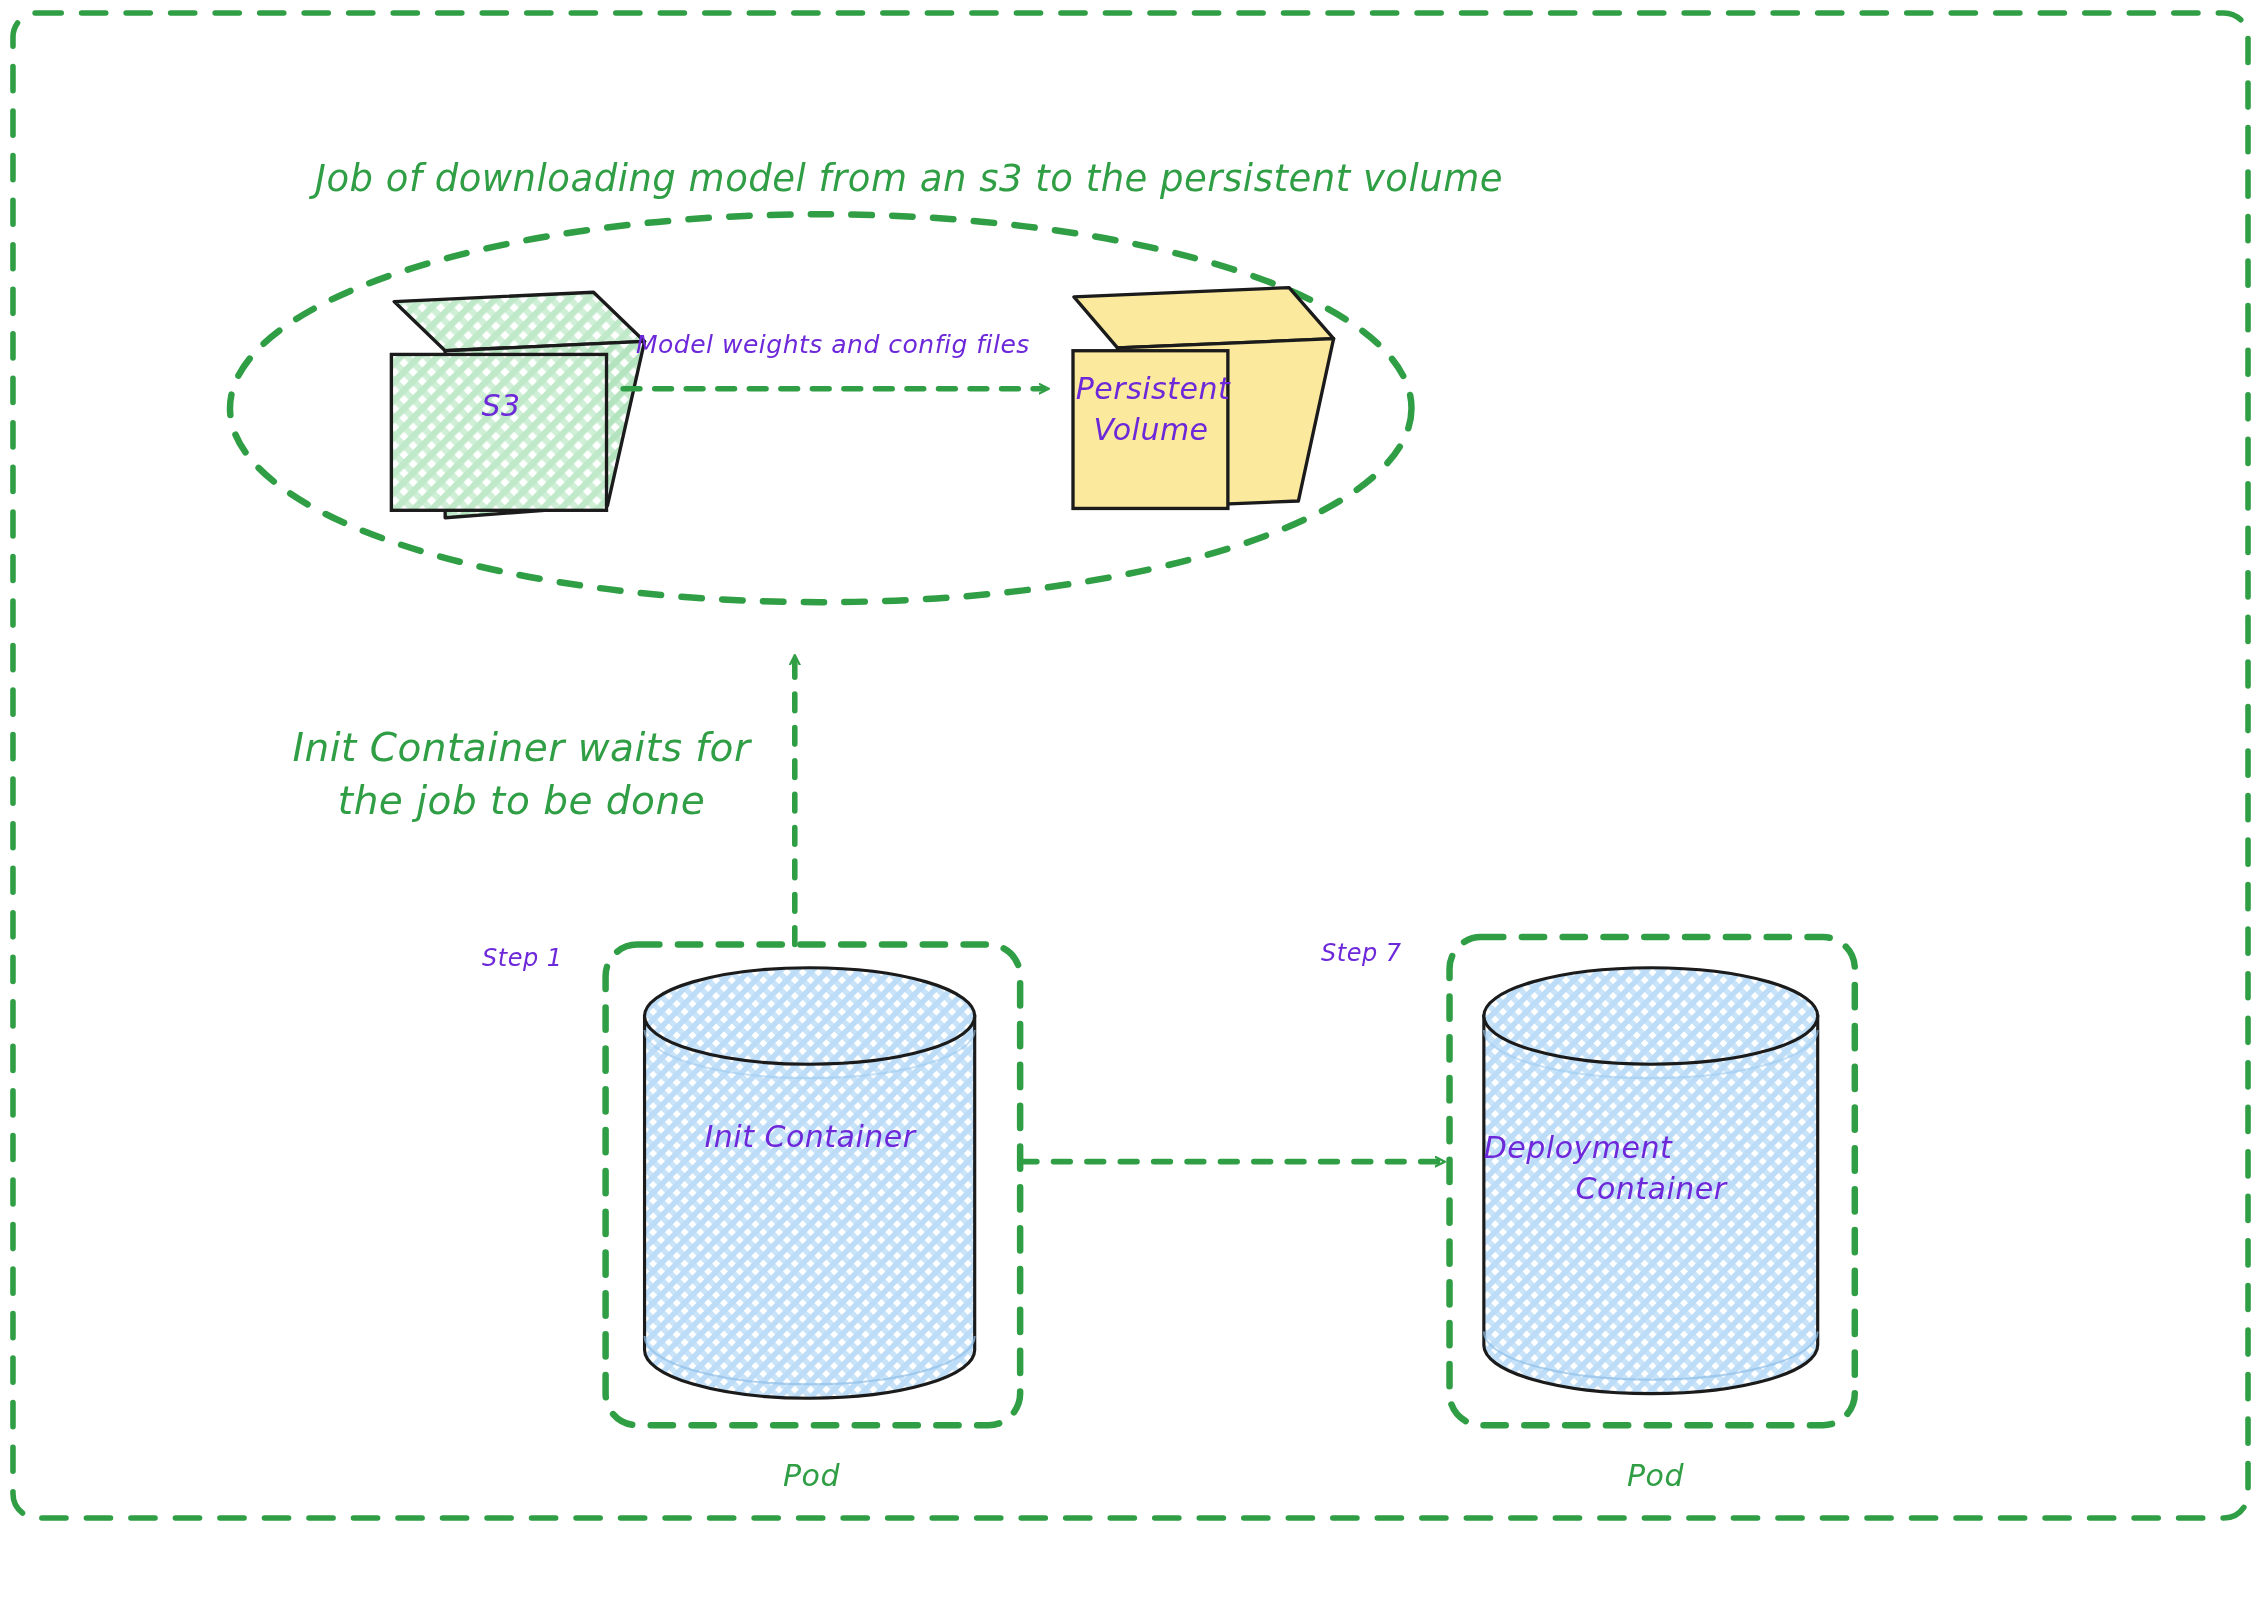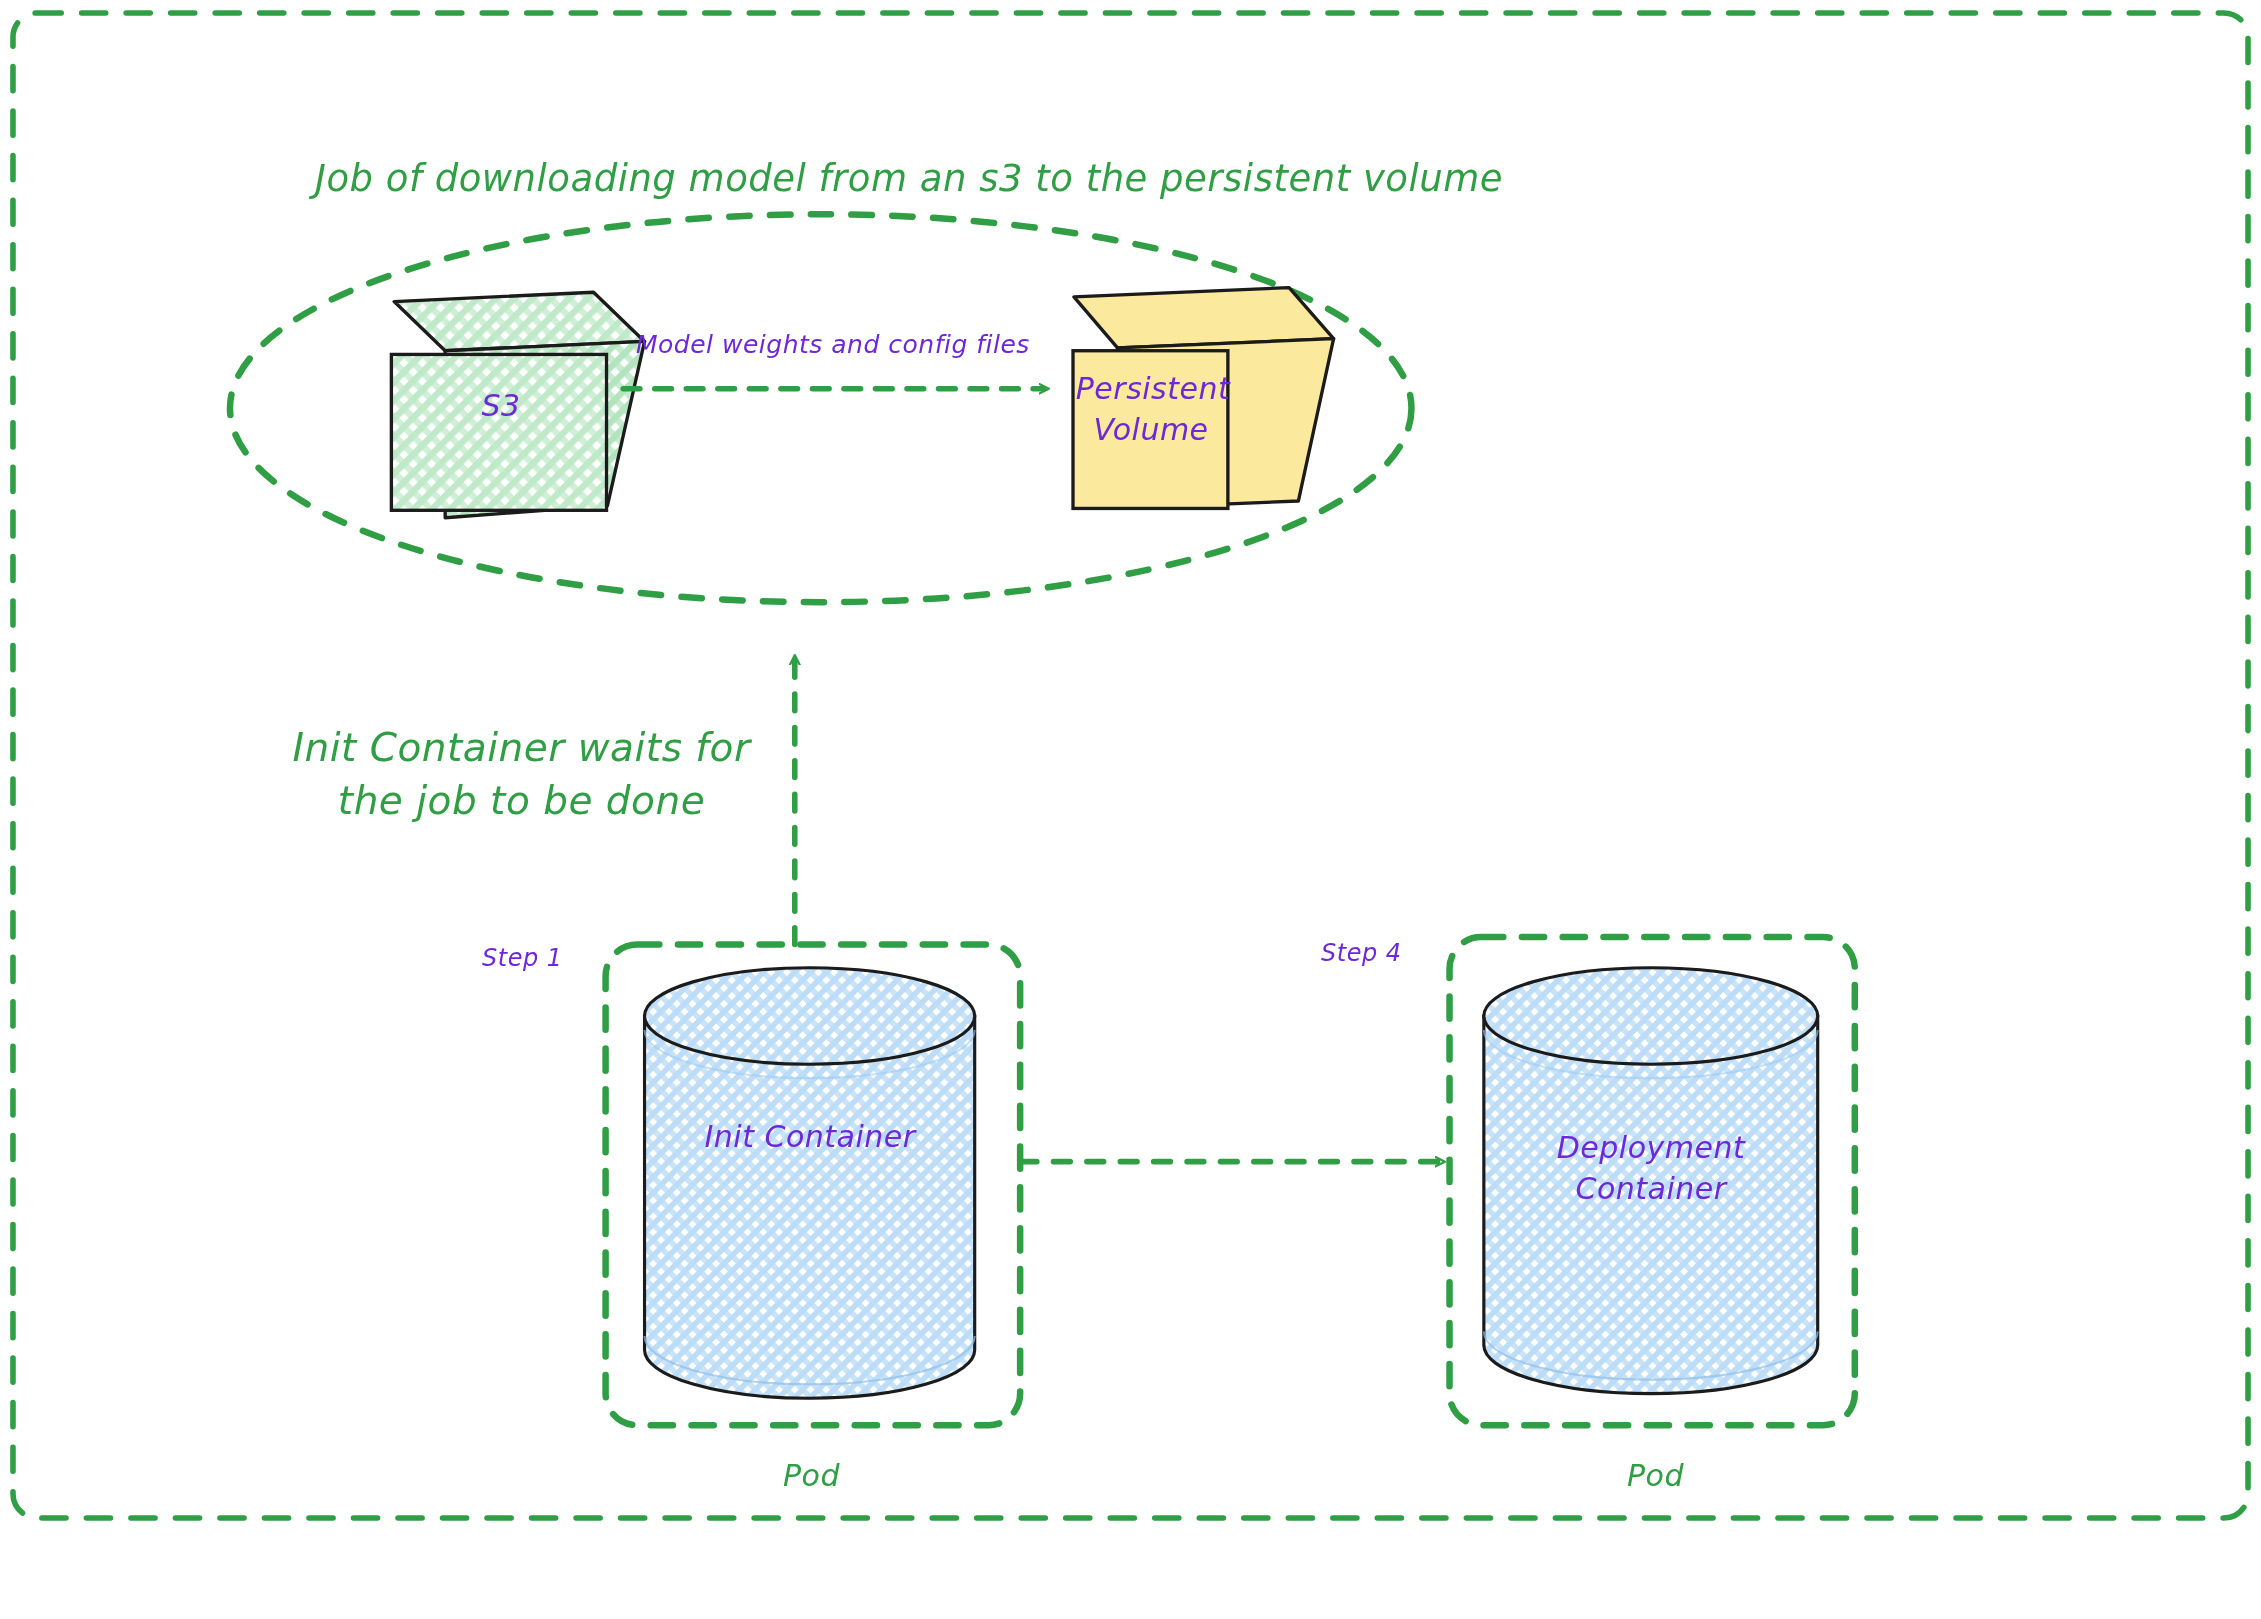--- a/index.html
+++ b/index.html
@@ -144,25 +144,25 @@
   <div class="txt hand shape-label black-txt" style="left:427px; top:388px; width:148px;">S3</div>
 
   <div class="txt hand shape-label black-txt" style="left:1065px; top:371px; width:176px;">Persistent</div>
   <div class="txt hand shape-label black-txt" style="left:1065px; top:412px; width:172px;">Volume</div>
 
   <div class="txt hand waits-label green-txt" style="left:278px; top:777px; width:487px;">the job to be done</div>
   <div class="txt hand waits-label green-txt" style="left:278px; top:724px; width:487px;">Init Container waits for</div>
 
   <div class="txt hand step-label black-txt" style="left:482px; top:944px;">Step 1</div>
 
-  <div class="txt hand step-label black-txt" style="left:1321px; top:939px;">Step 4</div>
+  <div class="txt hand step-label black-txt" style="left:1321px; top:939px;">Step 7</div>
 
   <div class="txt hand shape-label black-txt" style="left:680px; top:1119px; width:260px;">Init Container</div>
 
-  <div class="txt hand shape-label black-txt" style="left:1521px; top:1130px; width:260px;">Deployment</div>
+  <div class="txt hand shape-label black-txt" style="left:1448px; top:1130px; width:260px;">Deployment</div>
   <div class="txt hand shape-label black-txt" style="left:1521px; top:1171px; width:260px;">Container</div>
 
   <div class="txt hand pod-label green-txt" style="left:705px; top:1458px; width:213px; text-align:center;">Pod</div>
 
   <div class="txt hand pod-label green-txt" style="left:1549px; top:1458px; width:213px; text-align:center;">Pod</div>
 
 
 </div>
 
 

